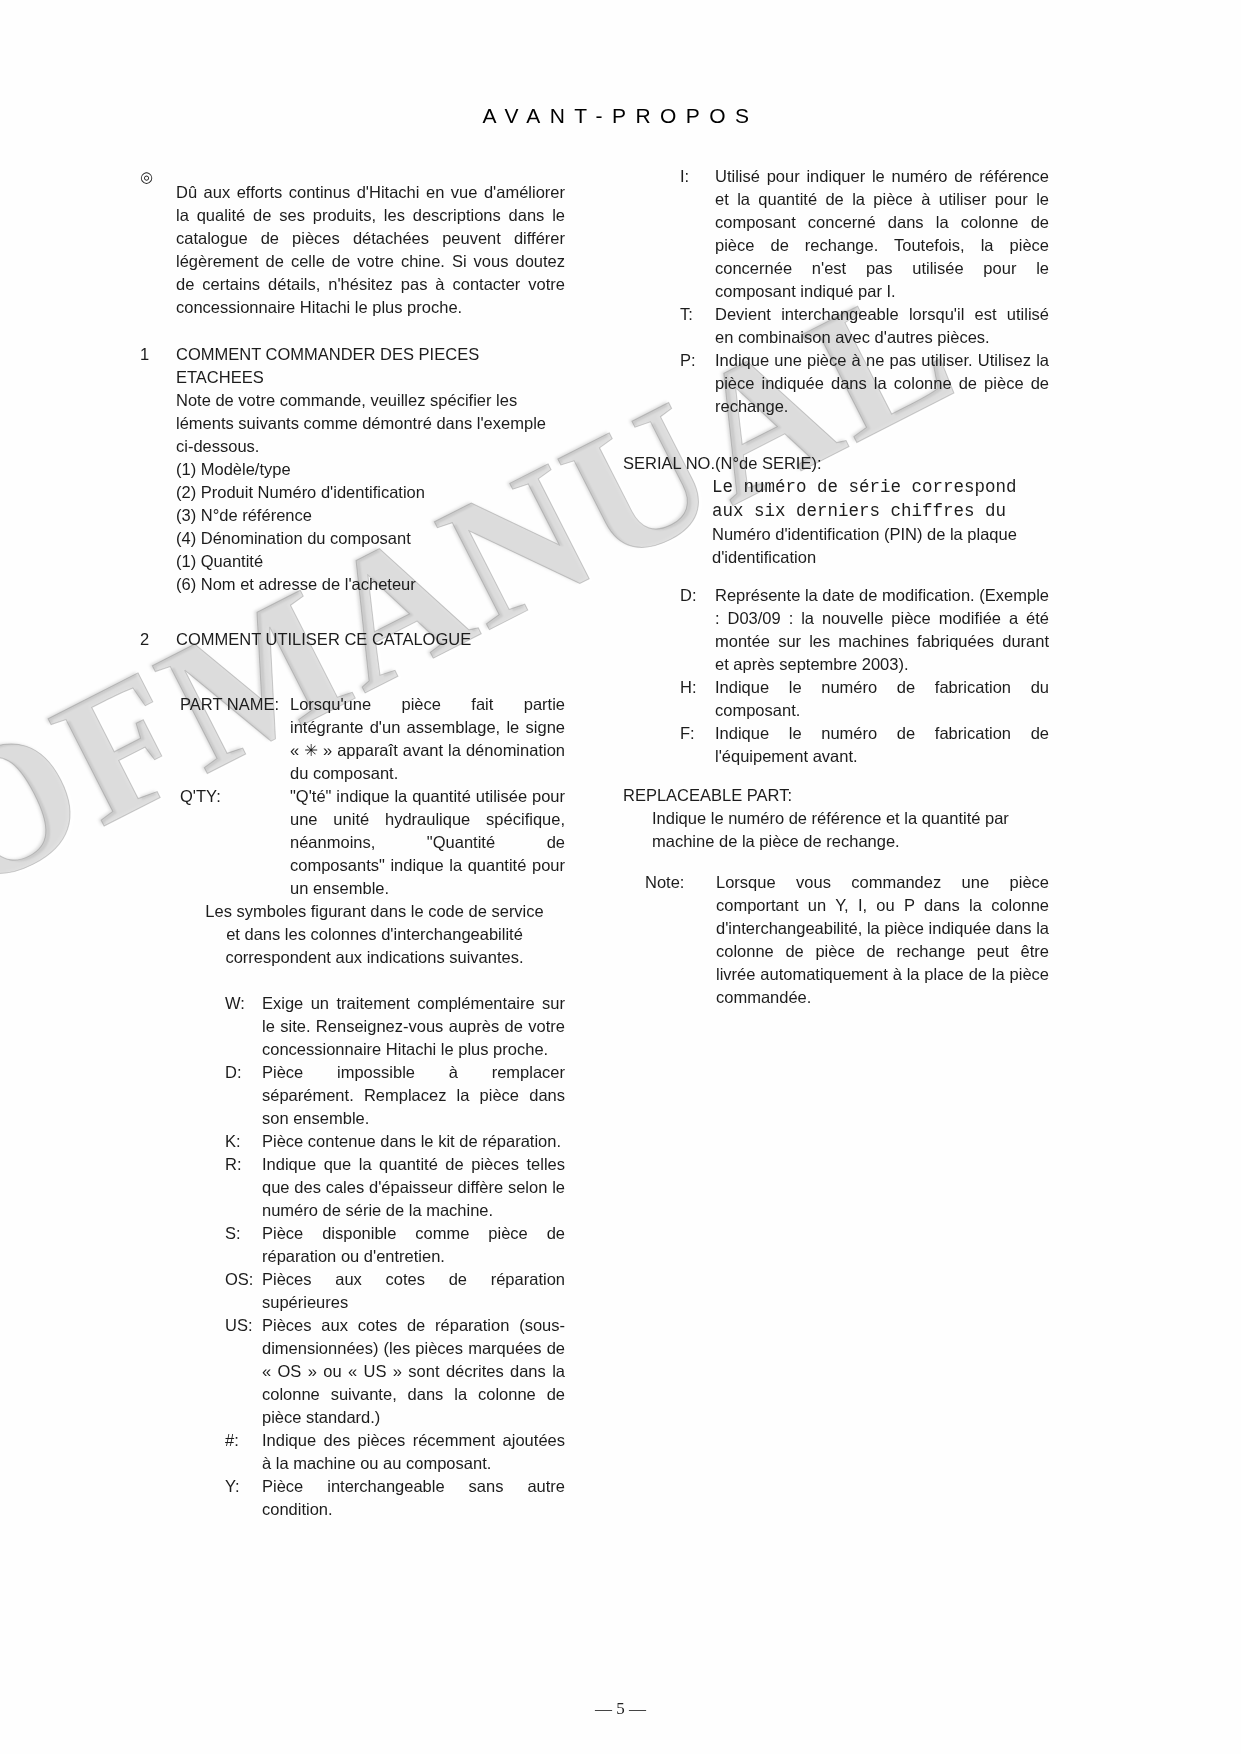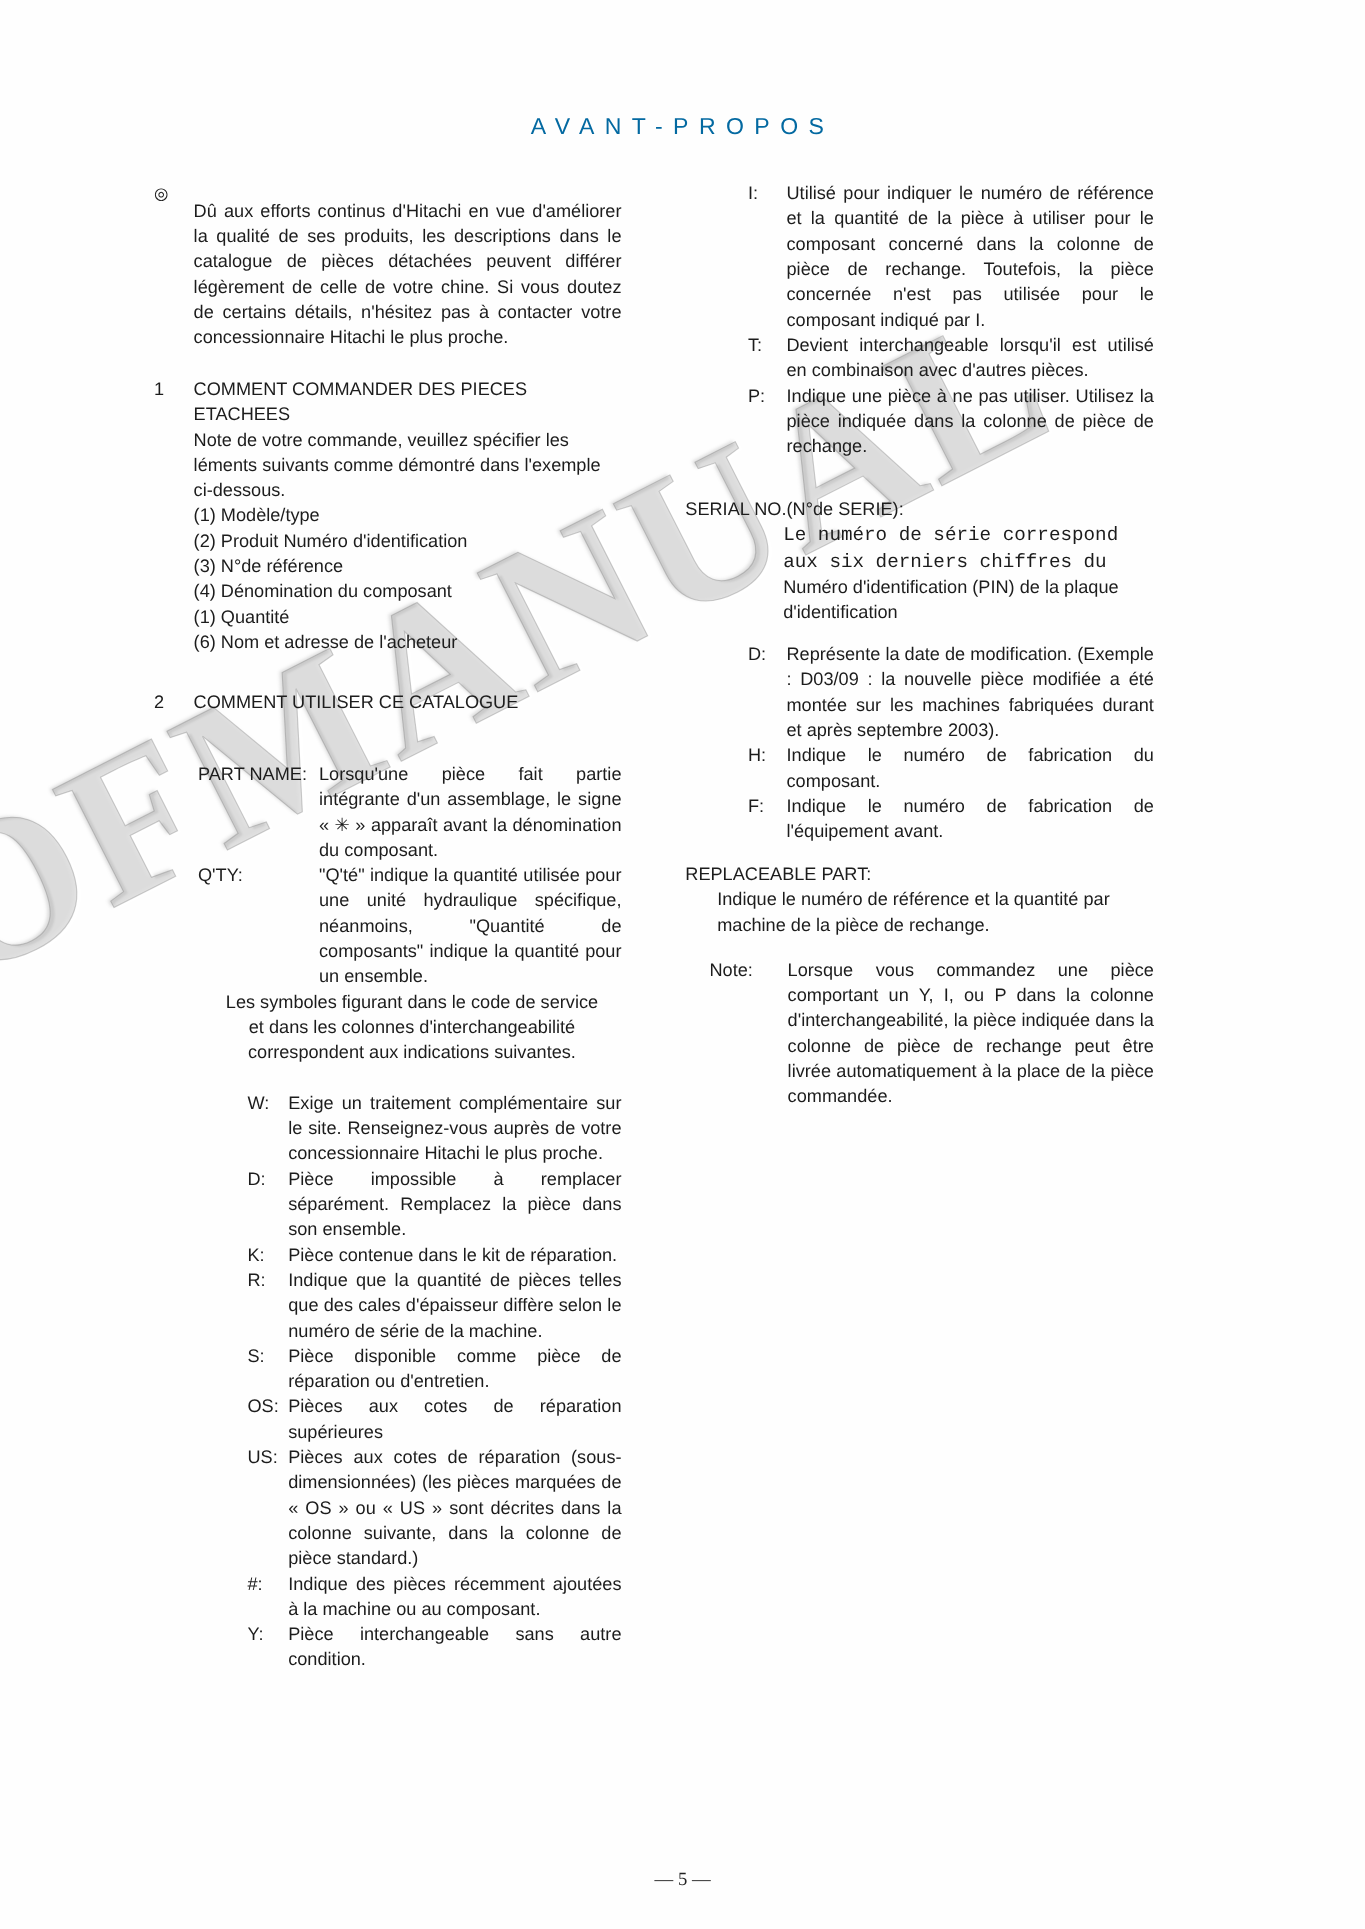--- a/index.html
+++ b/index.html
@@ -30,21 +30,21 @@
     transform: rotate(-27deg);
     transform-origin: 0 50%;
     pointer-events: none;
     user-select: none;
   }
   .content { position: relative; z-index: 1; padding-top: 104px; }
   .title {
     text-align: center;
     font-size: 21px;
     letter-spacing: 0.45em;
-    color: #0369a1;
+    color: #000000;
   }
   .columns { display: flex; align-items: flex-start; margin-top: 38px; }
   .col-left  { width: 425px; margin-left: 140px; }
   .col-right { width: 426px; margin-left: 58px; }
 
   .intro { display: flex; margin-bottom: 24px; }
   .intro-bullet { width: 36px; flex: none; font-size: 15px; }
   .intro-text { flex: 1; text-align: justify; margin-top: 16px; }
 
   .sec-head { display: flex; }

